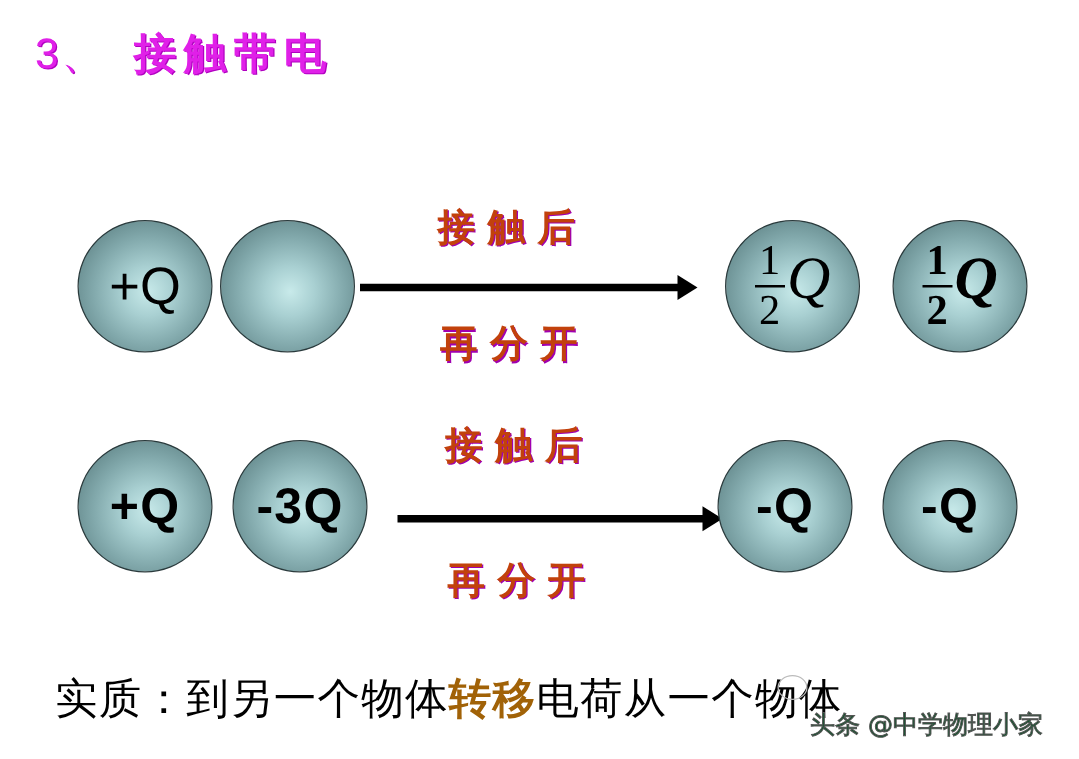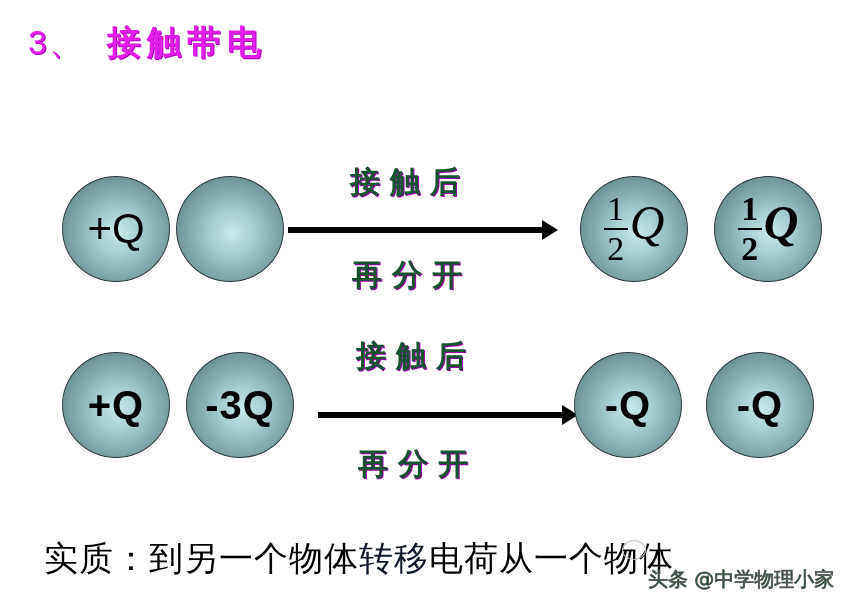--- a/index.html
+++ b/index.html
@@ -16,24 +16,24 @@
   .lbl-thin { font-family:"Liberation Sans", sans-serif; font-size:42px; font-weight:normal; }
   .lbl-bold { font-family:"Liberation Sans", sans-serif; font-size:40px; font-weight:bold; letter-spacing:1px; }
   .frac { display:flex; align-items:center; font-family:"Liberation Serif", serif; }
   .frac .fr { display:flex; flex-direction:column; align-items:center; font-size:34px; line-height:34px; margin-right:2px; }
   .frac .bar { width:24px; height:2px; background:#000; margin:2px 0; }
   .frac .q { font-style:italic; font-size:48px; margin-top:-14px; }
   .frac.bold .fr, .frac.bold .q { font-weight:bold; }
   .arrow { position:absolute; height:6px; background:#000; }
   .arrow::after { content:""; position:absolute; right:-14px; top:-7px; border-left:16px solid #000;
                   border-top:10px solid transparent; border-bottom:10px solid transparent; }
-  .caption { position:absolute; color:#14532d; font-size:30px; font-weight:bold; letter-spacing:10px;
+  .caption { position:absolute; color:#c2410c; font-size:30px; font-weight:bold; letter-spacing:10px;
              font-family:"DejaVu Serif", serif; text-shadow:1px 1px 0 #a000b0; }
   .summary { position:absolute; left:44px; top:536px; font-size:34px; color:#000; font-family:"DejaVu Sans", sans-serif; letter-spacing:1px; }
-  .summary .hl { color:#0f172a; font-weight:normal; }
+  .summary .hl { color:#a16207; font-weight:bold; }
   .wm { position:absolute; left:648px; top:566px; font-size:20px; color:#14532d;
         -webkit-text-stroke:0.8px #555; font-family:"DejaVu Sans", sans-serif; }
   .wm-icon { position:absolute; left:622px; top:540px; width:22px; height:18px; border:1px solid #bbb; border-radius:50%; }
 </style>
 </head>
 <body>
 
 <div class="abs title">
   <span class="num">3、</span><span>接触带电</span>
 </div>

